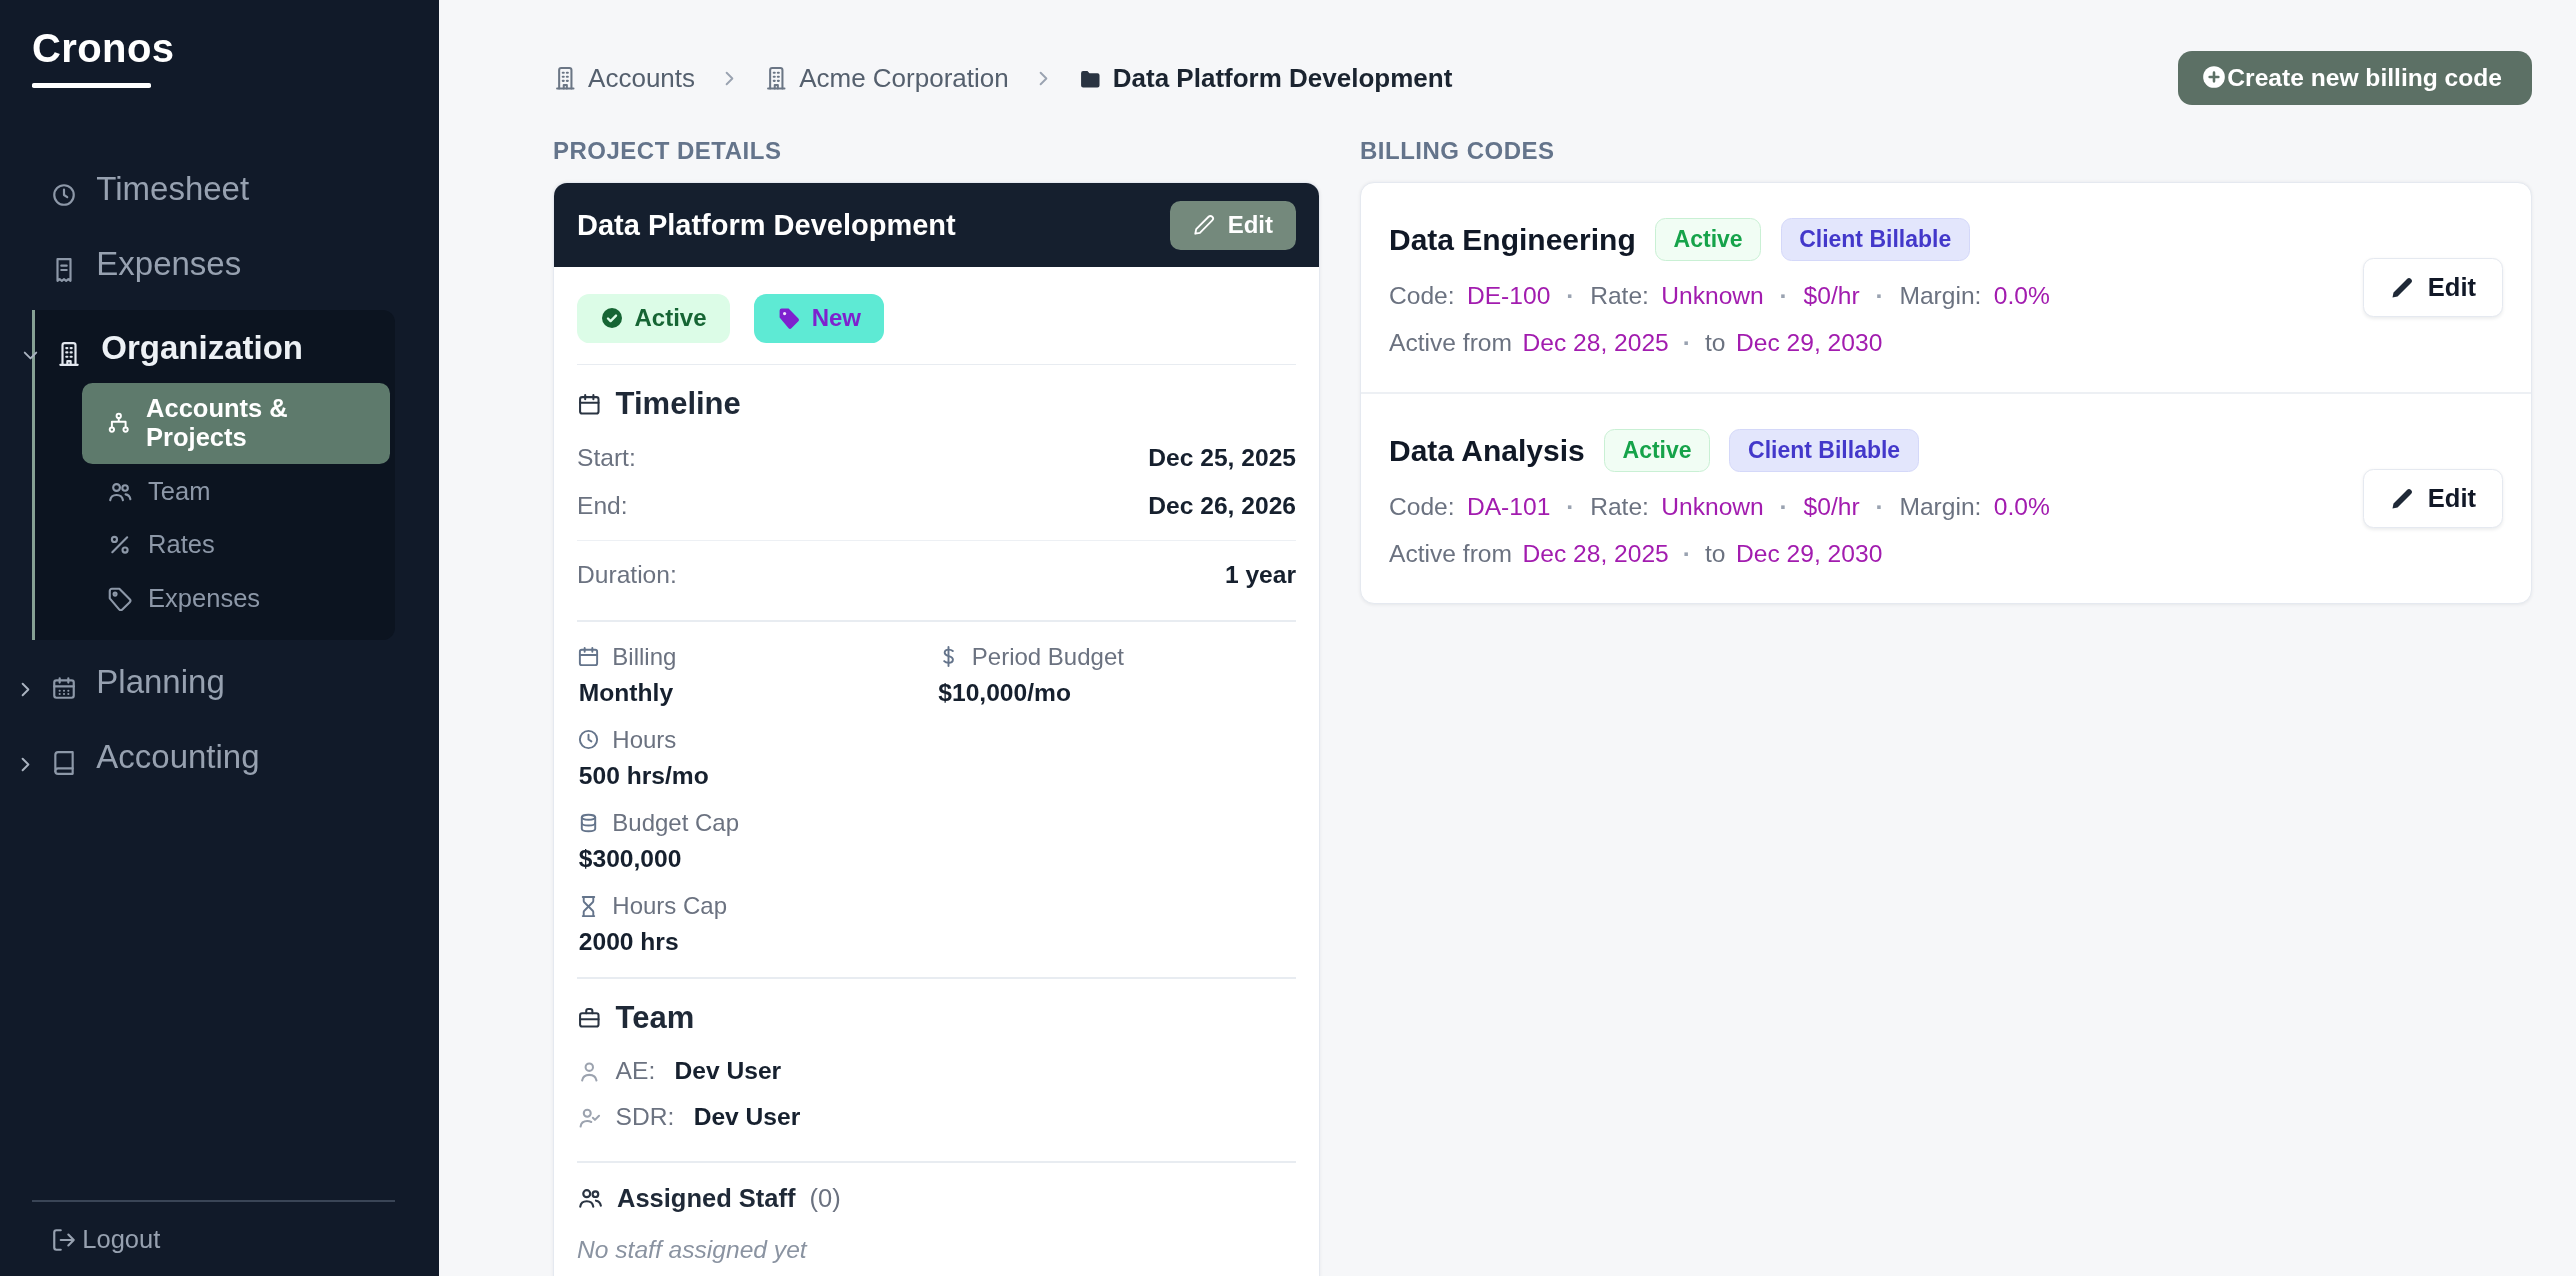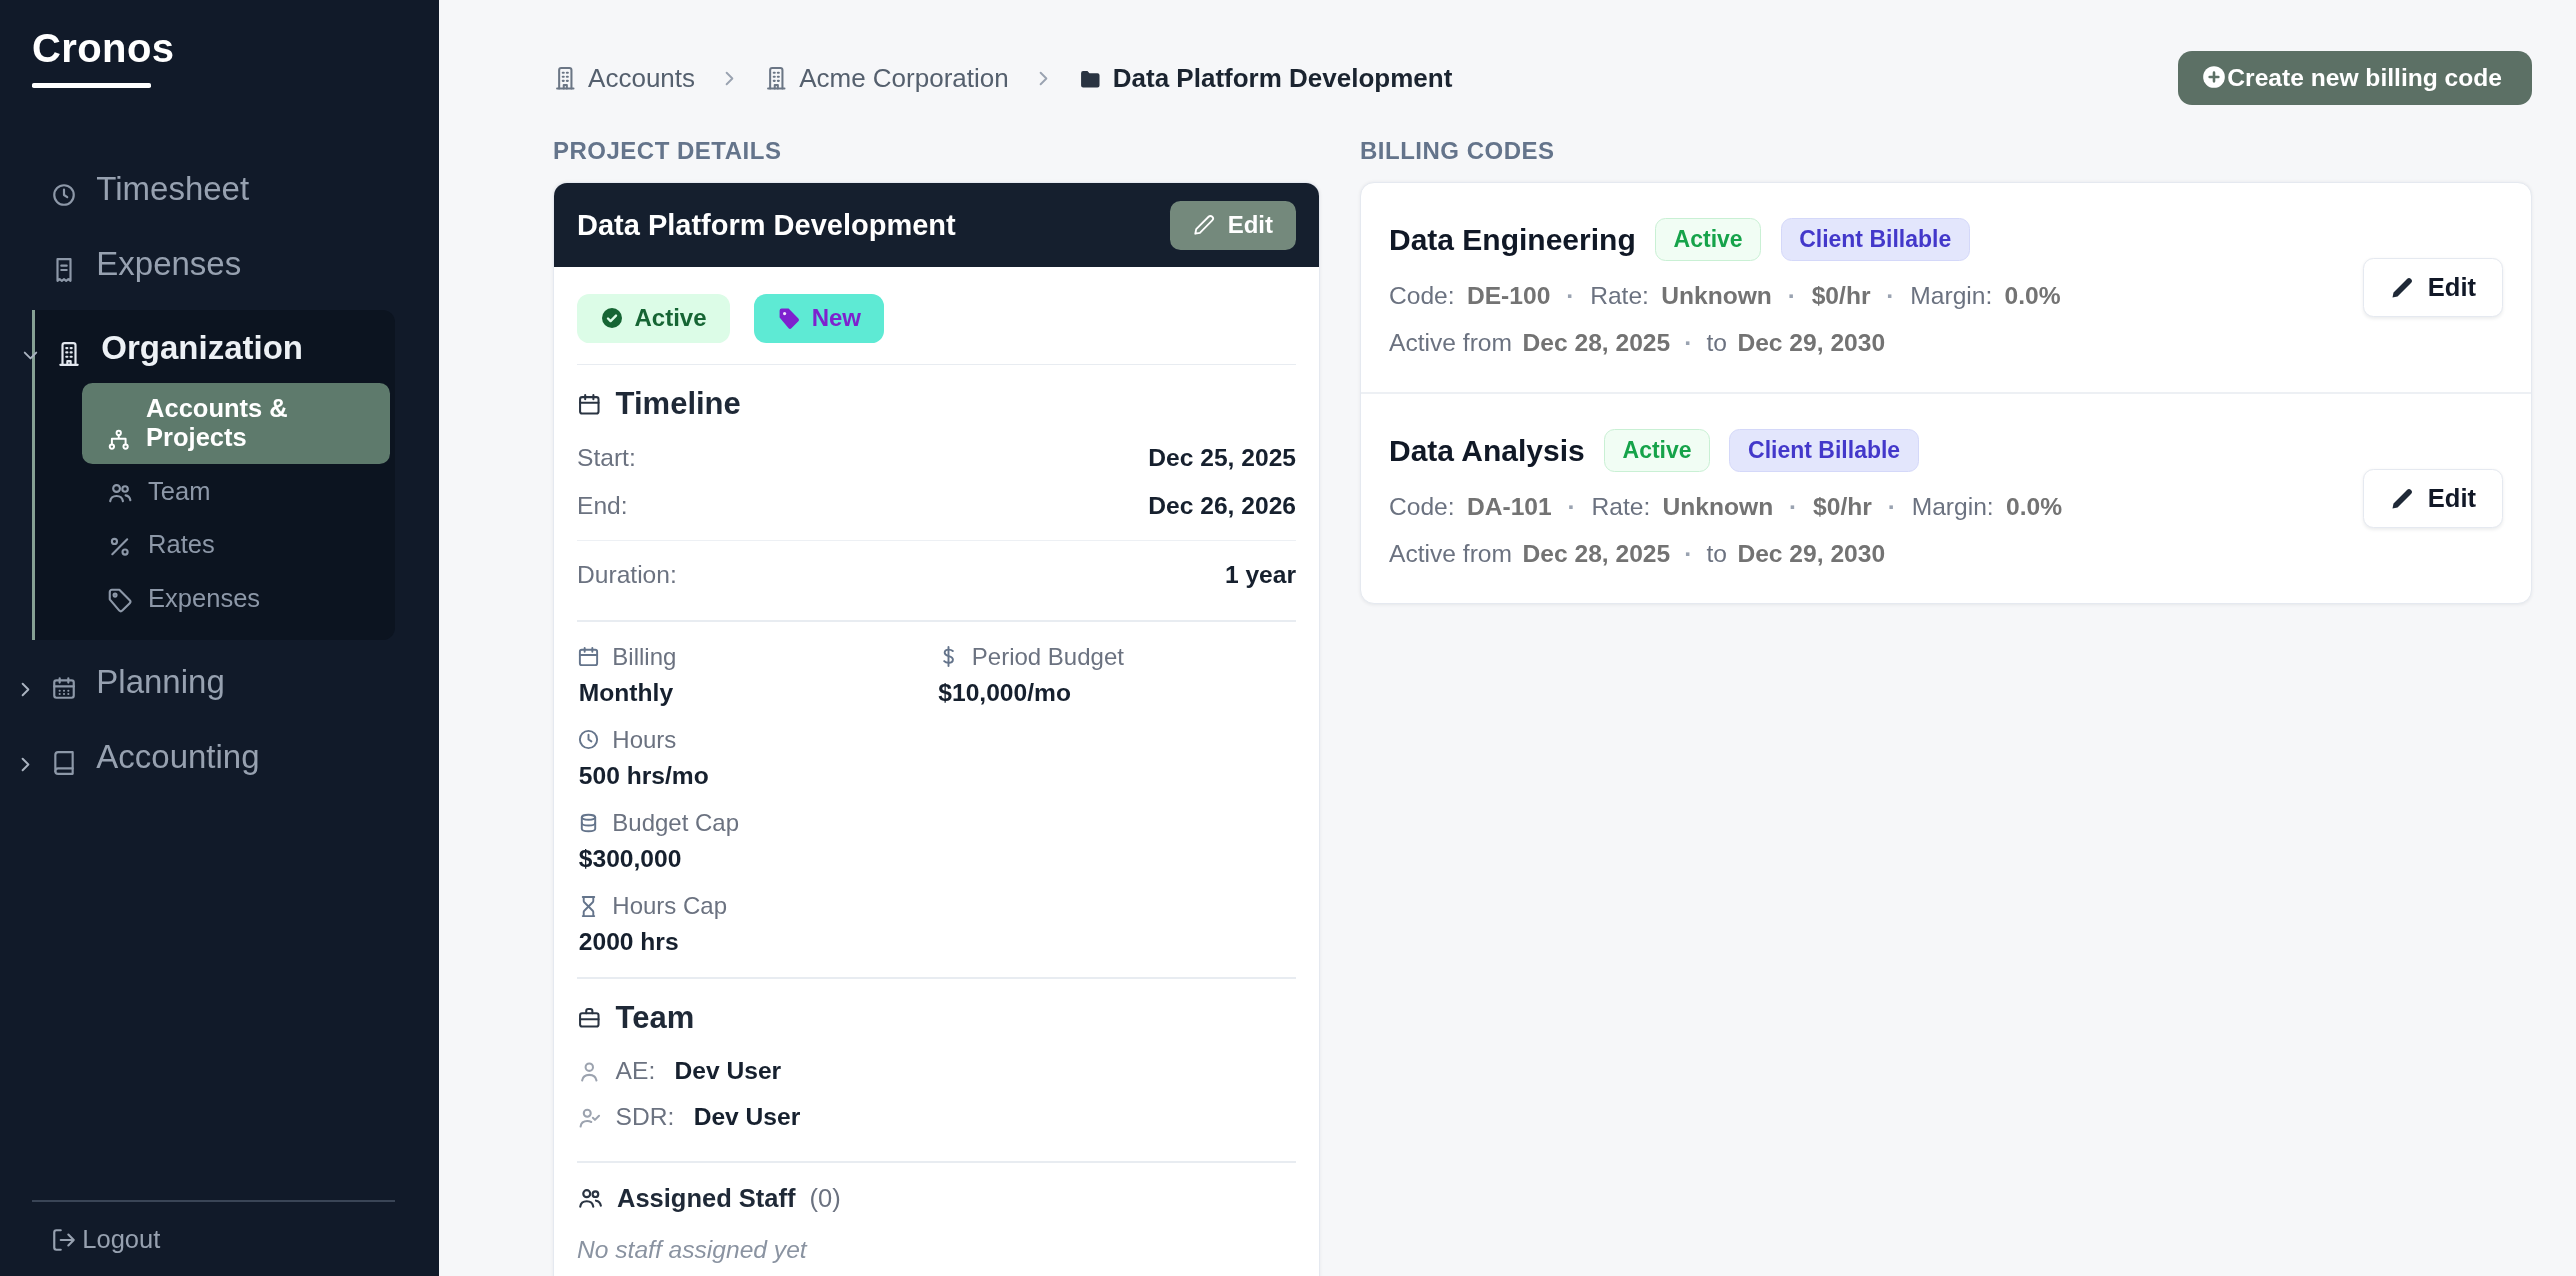--- a/index.html
+++ b/index.html
@@ -37,21 +37,21 @@
   }
   .nav-group .nav-item { padding-left:21px; margin-bottom:5.3px; }
   .nav-group .nav-item .nav-label { color:#EDF1F5; font-weight:700; }
   .nav-group .nav-item .nav-icon { color:#E3E8EF; }
   .subnav { }
   .subnav-item {
     display:flex; align-items:center; gap:16px;
     font-size:25.5px; color:#8D98A8; cursor:pointer;
     padding:11.4px 14px 11.4px 54px; margin:1.8px 5.3px 1.8px 47px; border-radius:10.5px;
   }
-  .subnav-item { padding-left:24.6px;align-items:flex-end; }
+  .subnav-item { padding-left:24.6px; }
   .subnav-item .nav-icon { width:25.5px; height:25.5px; }
   .subnav-item.active { background:#5E7A6C; color:#FFFFFF; font-weight:700; }
   .subnav-item.active .nav-icon { color:#FFFFFF; }
   .sidebar-footer { position:absolute; left:32px; right:44px; bottom:23px; }
   .sidebar-divider { height:1.8px; background:#3A4556; margin-bottom:23px; }
   .logout-item { display:flex; align-items:center; gap:5px; font-size:25.5px; color:#97A1B0; cursor:pointer; padding-left:19.3px; }
   .logout-item .nav-icon { width:26px; height:26px; }
 
   
   .main { flex:1; padding:51px 44px 0 114px; }
@@ -131,21 +131,21 @@
   
   .billing-row { display:flex; align-items:center; justify-content:space-between; padding:35px 28px; }
   .row-divider { height:1.8px; background:#EDF0F4; margin:0; }
   .b-title-line { display:flex; align-items:center; gap:19.3px; }
   .b-title { font-size:30px; font-weight:700; color:#101826; }
   .pill { font-size:23px; font-weight:600; padding:7px 17.6px; border-radius:10.5px; }
   .pill.active { background:#F1FDF4; color:#16A34A; border:1.8px solid #C9F0D4; }
   .pill.billable { background:#E3E6FC; color:#4338CA; border:1.8px solid #D4D8F9; }
   .b-meta { display:flex; align-items:center; gap:12.3px; font-size:24.6px; margin-top:21px; }
   .m-label { color:#6B7280; }
-  .m-val { color:#737373; font-weight:700; }
+  .m-val { color:#a21caf; font-weight:400; }
   .m-sep { color:#9AA3B1; font-weight:700; padding:0 3.5px; }
   .b-dates { display:flex; align-items:center; gap:10.5px; font-size:24.6px; margin-top:19.3px; }
   .row-edit-btn {
     display:flex; align-items:center; gap:14px;
     background:#FFFFFF; color:#111827; border:1.8px solid #E5E9F0; cursor:pointer;
     font-family:inherit; font-size:25.5px; font-weight:700;
     padding:14px 26px; border-radius:10.5px;
     box-shadow:0 1.8px 3.5px rgba(16,24,40,.08);
   }
   .row-edit-btn .ic { width:24px; height:24px; }

